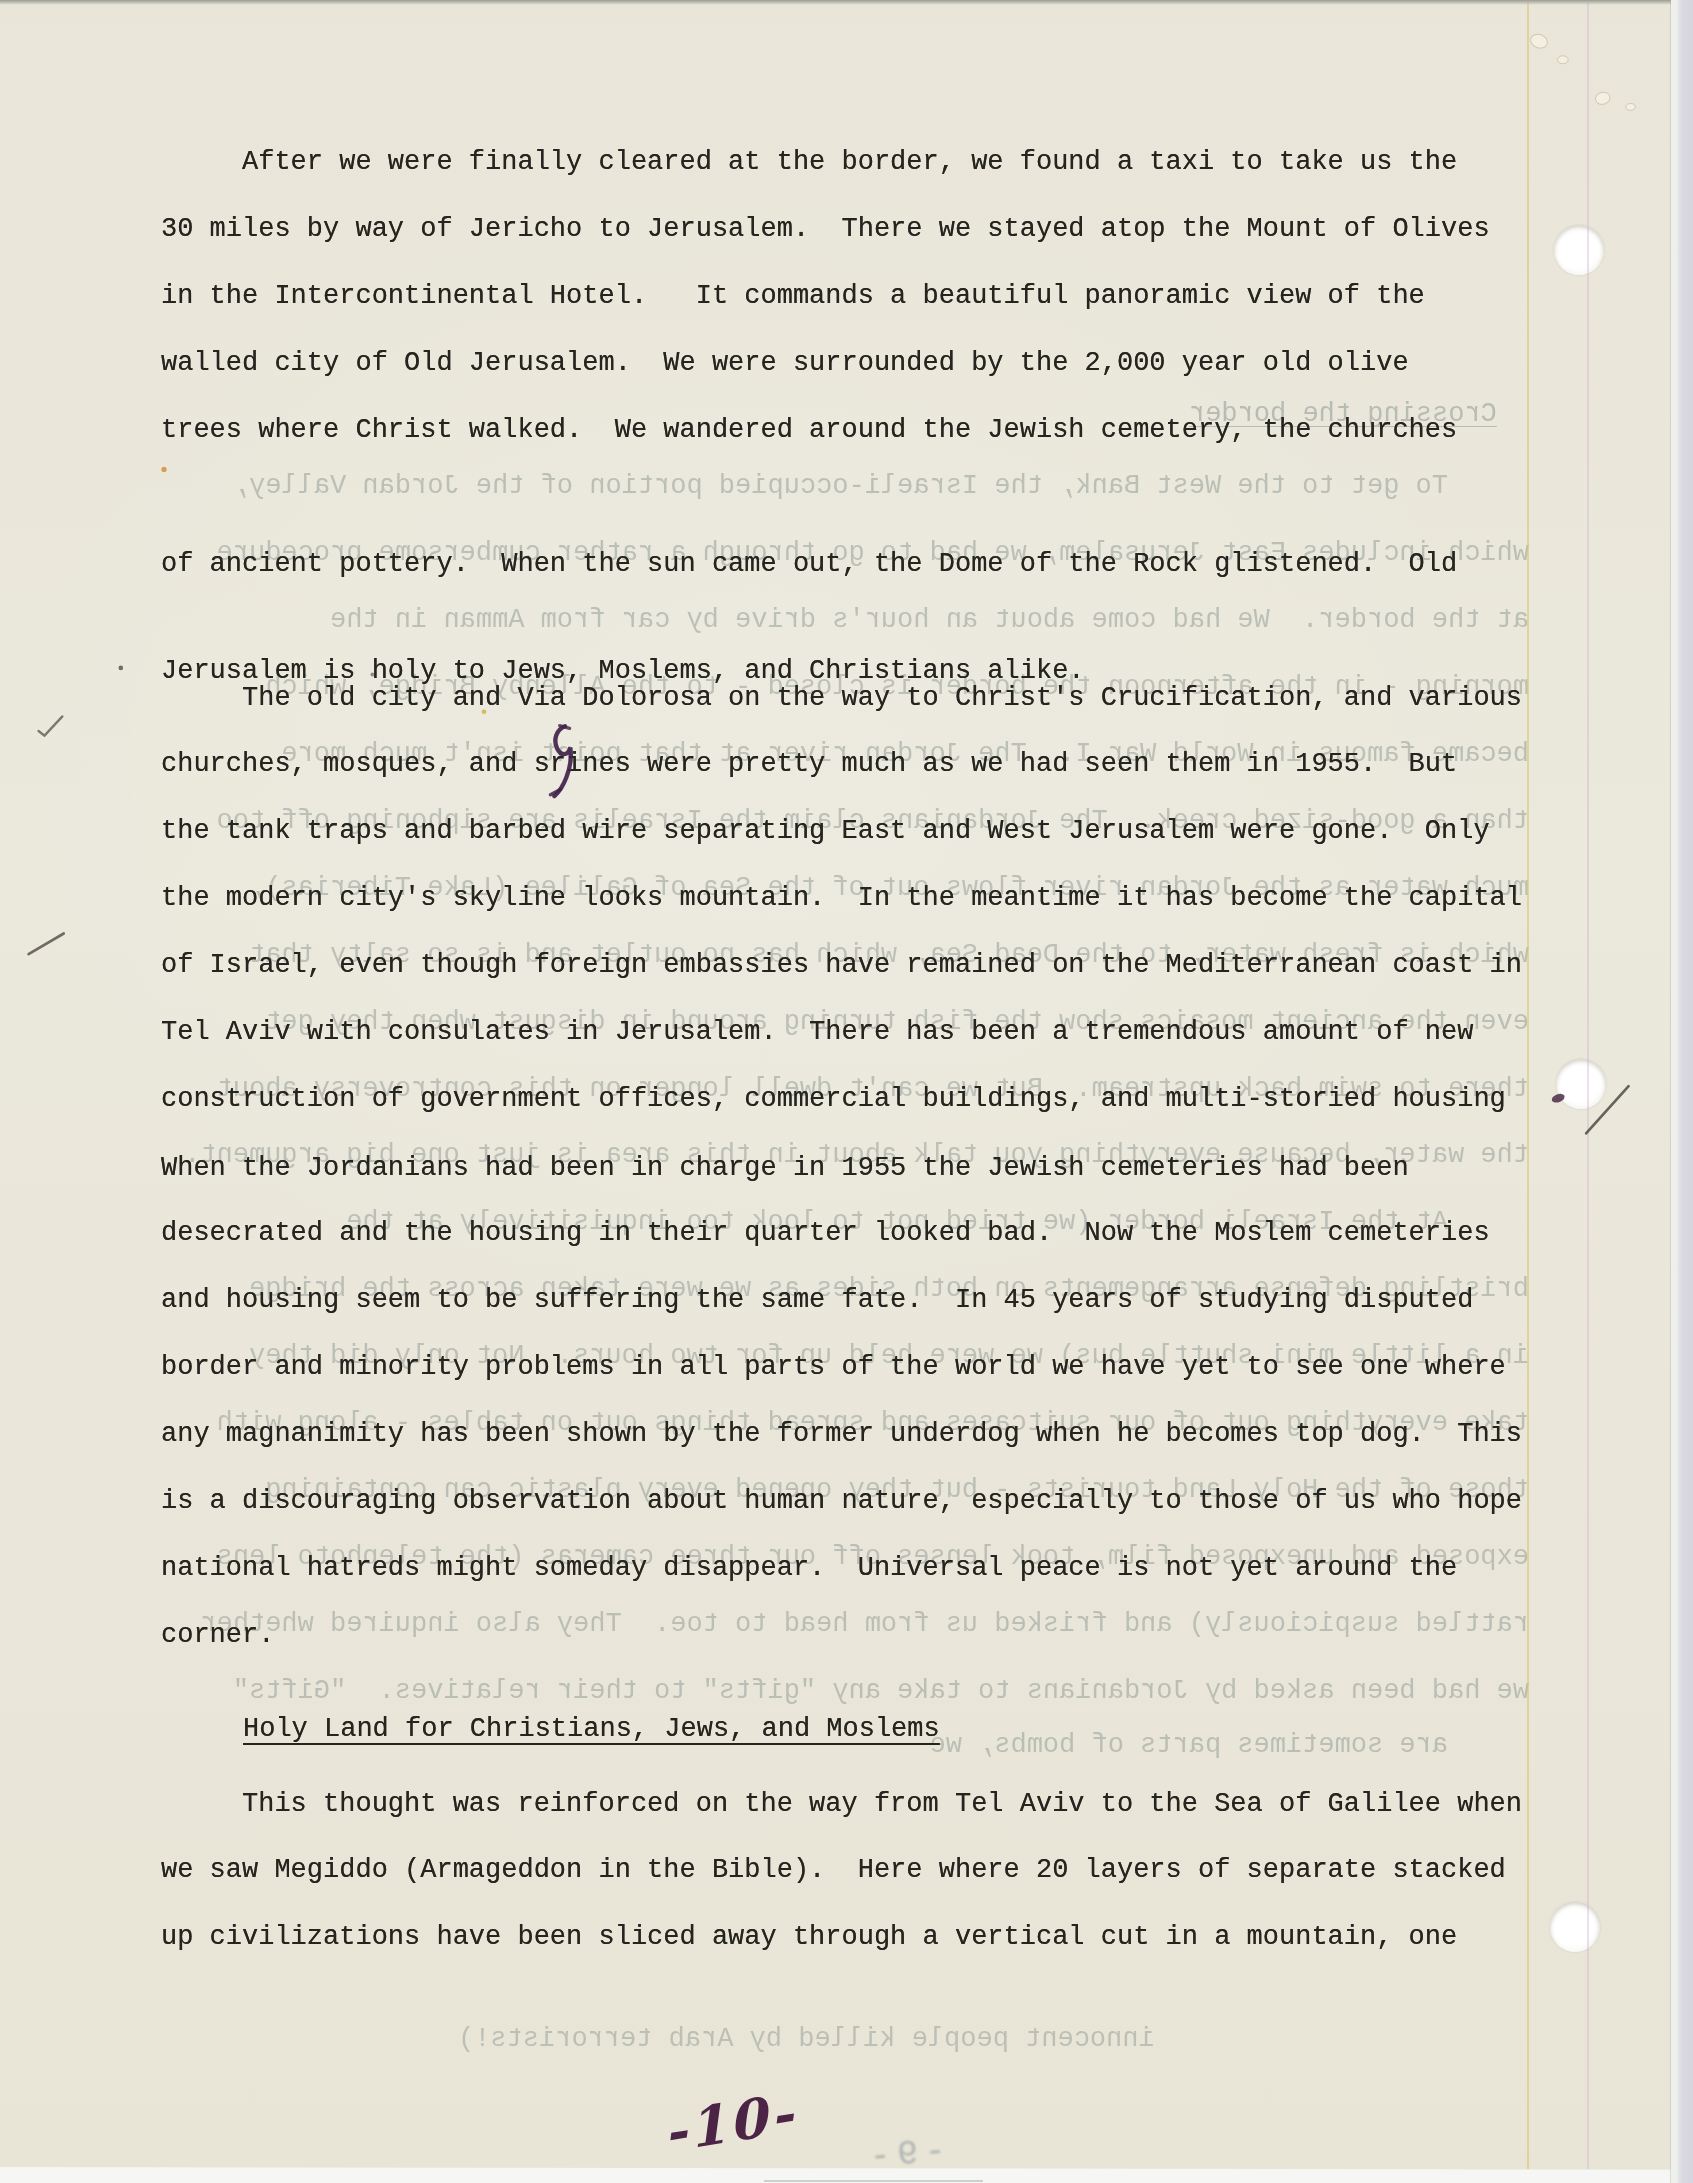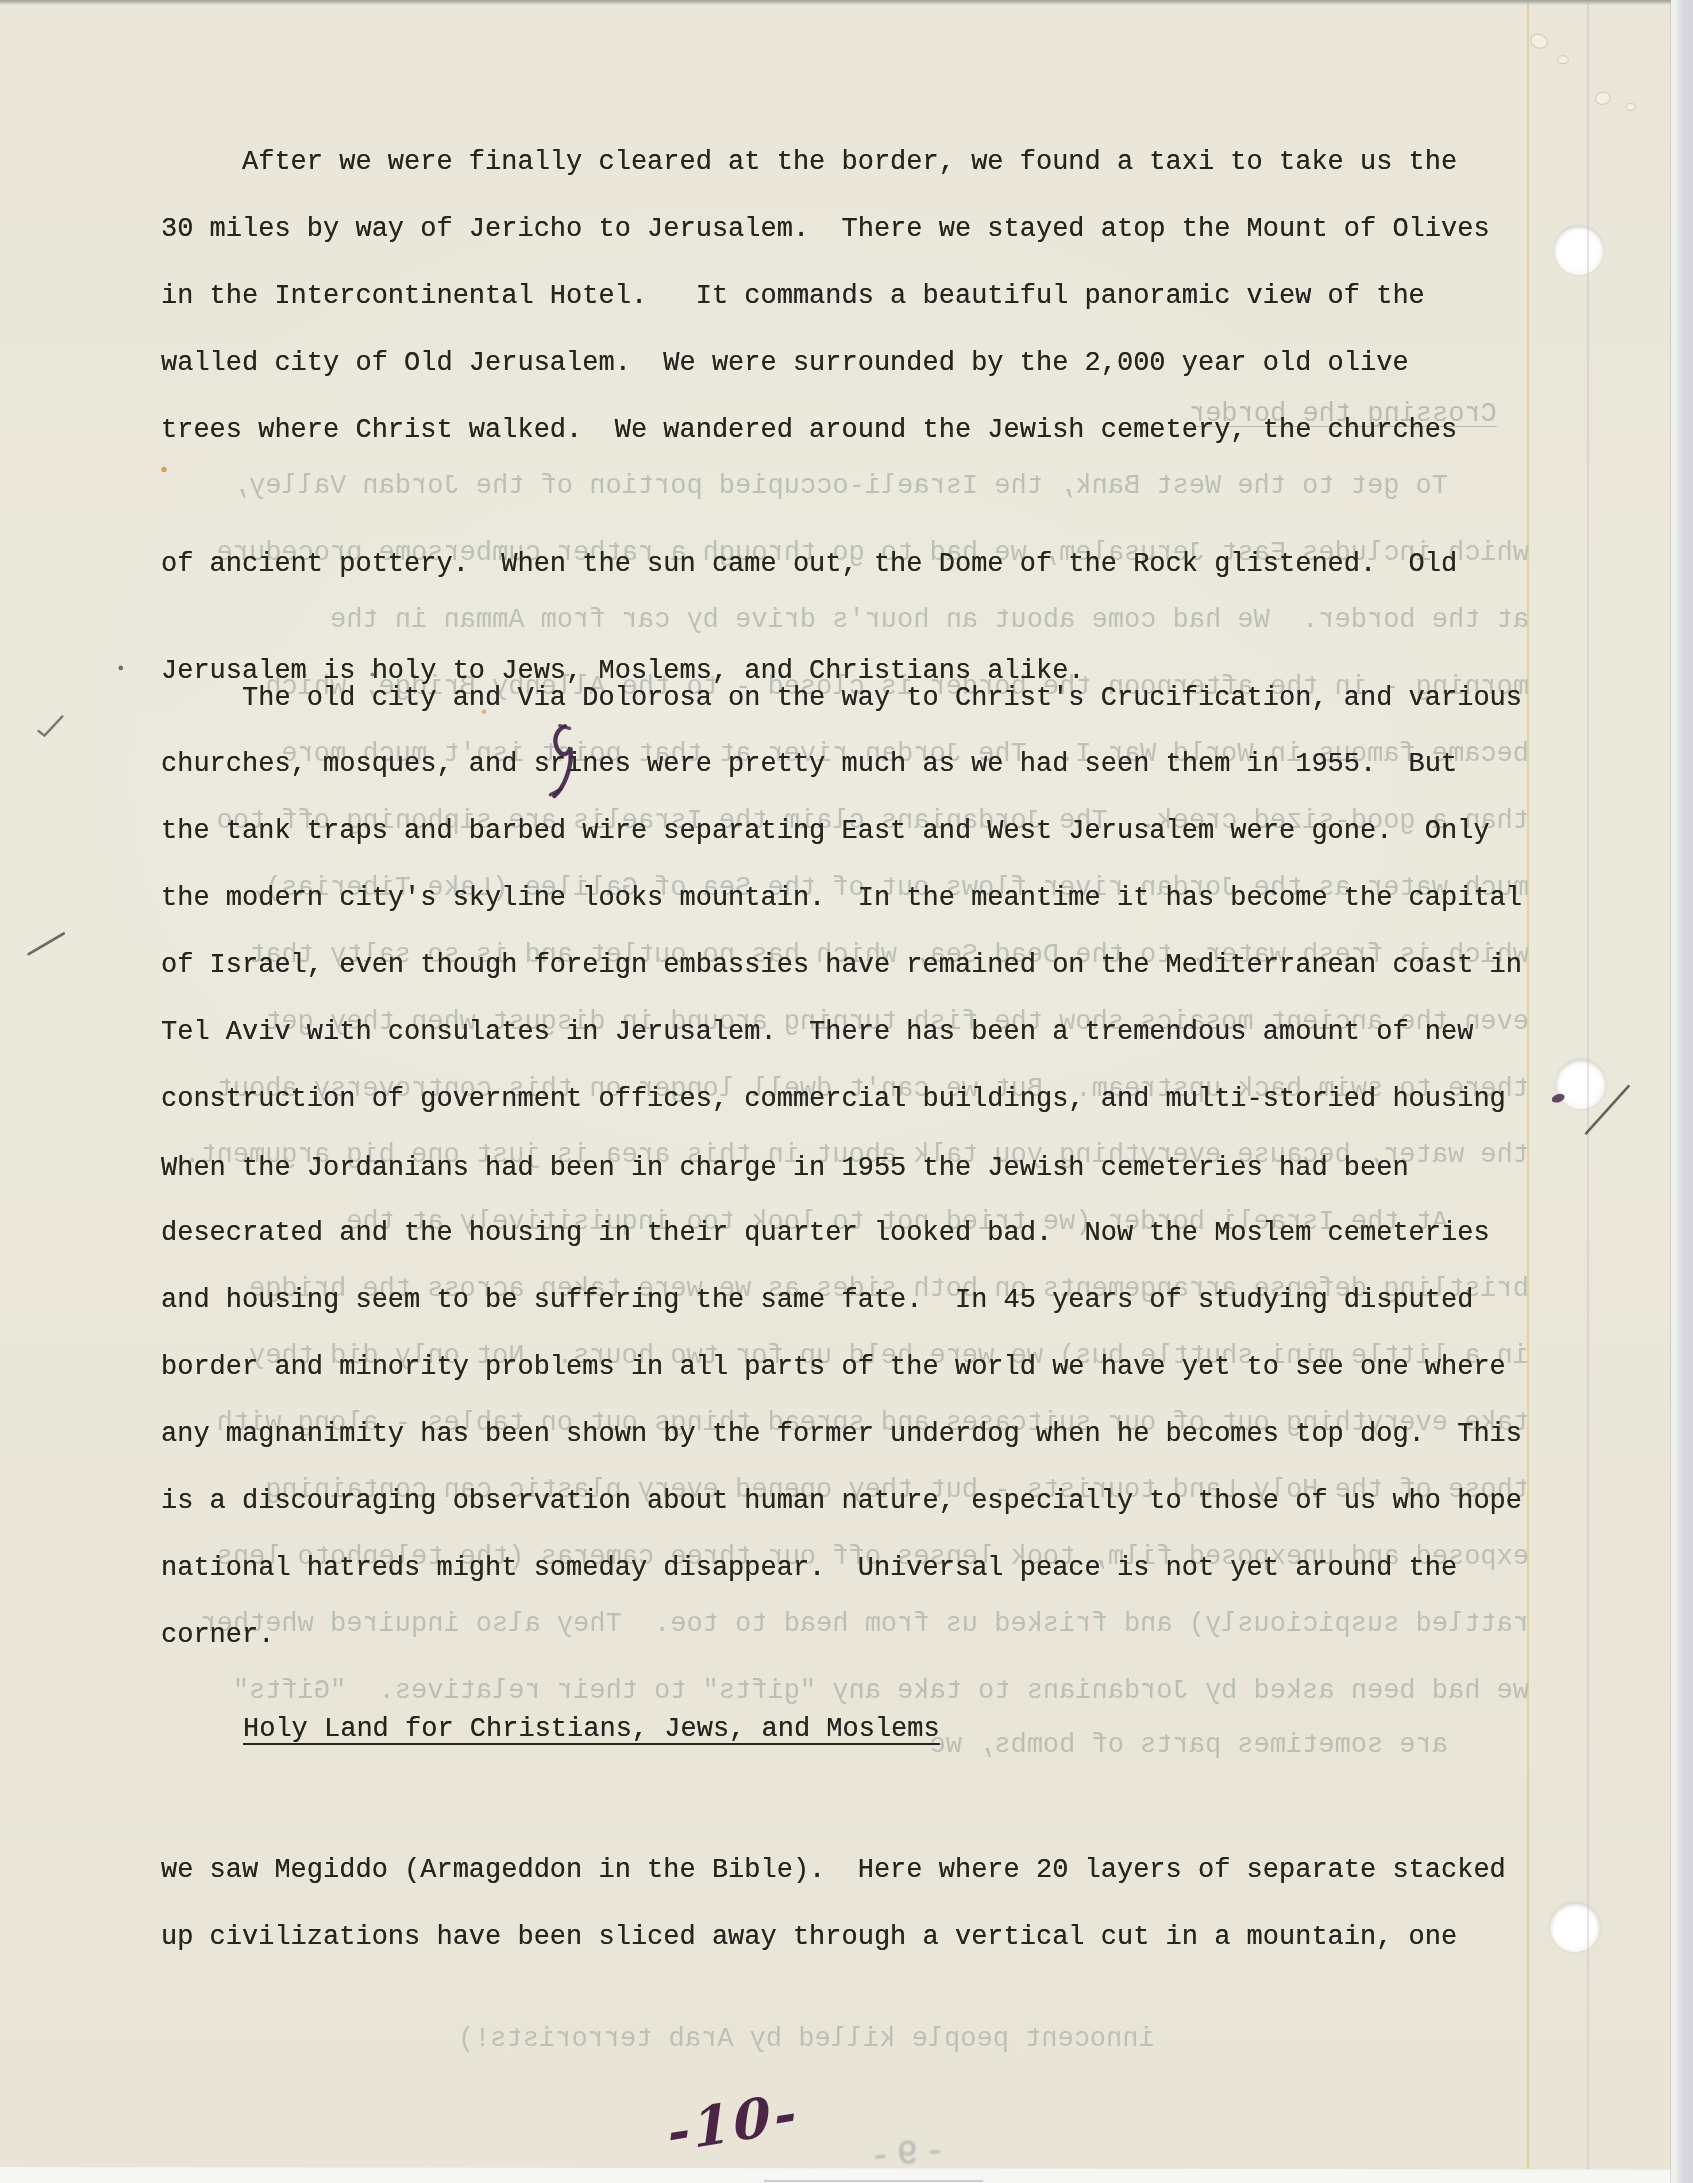--- a/index.html
+++ b/index.html
@@ -106,20 +106,21 @@
       <div class="tline" style="top: 1016px;">Tel Aviv with consulates in Jerusalem.  There has been a tremendous amount of new</div>
       <div class="tline" style="top: 1083px;">construction of government offices, commercial buildings, and multi-storied housing</div>
       <div class="tline" style="top: 1152px;">When the Jordanians had been in charge in 1955 the Jewish cemeteries had been</div>
       <div class="tline" style="top: 1217px;">desecrated and the housing in their quarter looked bad.  Now the Moslem cemeteries</div>
       <div class="tline" style="top: 1284px;">and housing seem to be suffering the same fate.  In 45 years of studying disputed</div>
       <div class="tline" style="top: 1351px;">border and minority problems in all parts of the world we have yet to see one where</div>
       <div class="tline" style="top: 1418px;">any magnanimity has been shown by the former underdog when he becomes top dog.  This</div>
       <div class="tline" style="top: 1485px;">is a discouraging observation about human nature, especially to those of us who hope</div>
       <div class="tline" style="top: 1552px;">national hatreds might someday disappear.  Universal peace is not yet around the</div>
       <div class="tline" style="top: 1619px;">corner.</div>
+      <div class="tline" style="top: 1788px;">     This thought was reinforced on the way from Tel Aviv to the Sea of Galilee when</div>
       <div class="tline" style="top: 1854px;">we saw Megiddo (Armageddon in the Bible).  Here where 20 layers of separate stacked</div>
       <div class="tline" style="top: 1921px;">up civilizations have been sliced away through a vertical cut in a mountain, one</div>
     </div>
 
   <div class="hole" id="hole-top"></div>
   <div class="hole" id="hole-middle"></div>
   <div class="hole" id="hole-bottom"></div>
 
   <div class="v-pink"></div>
 

